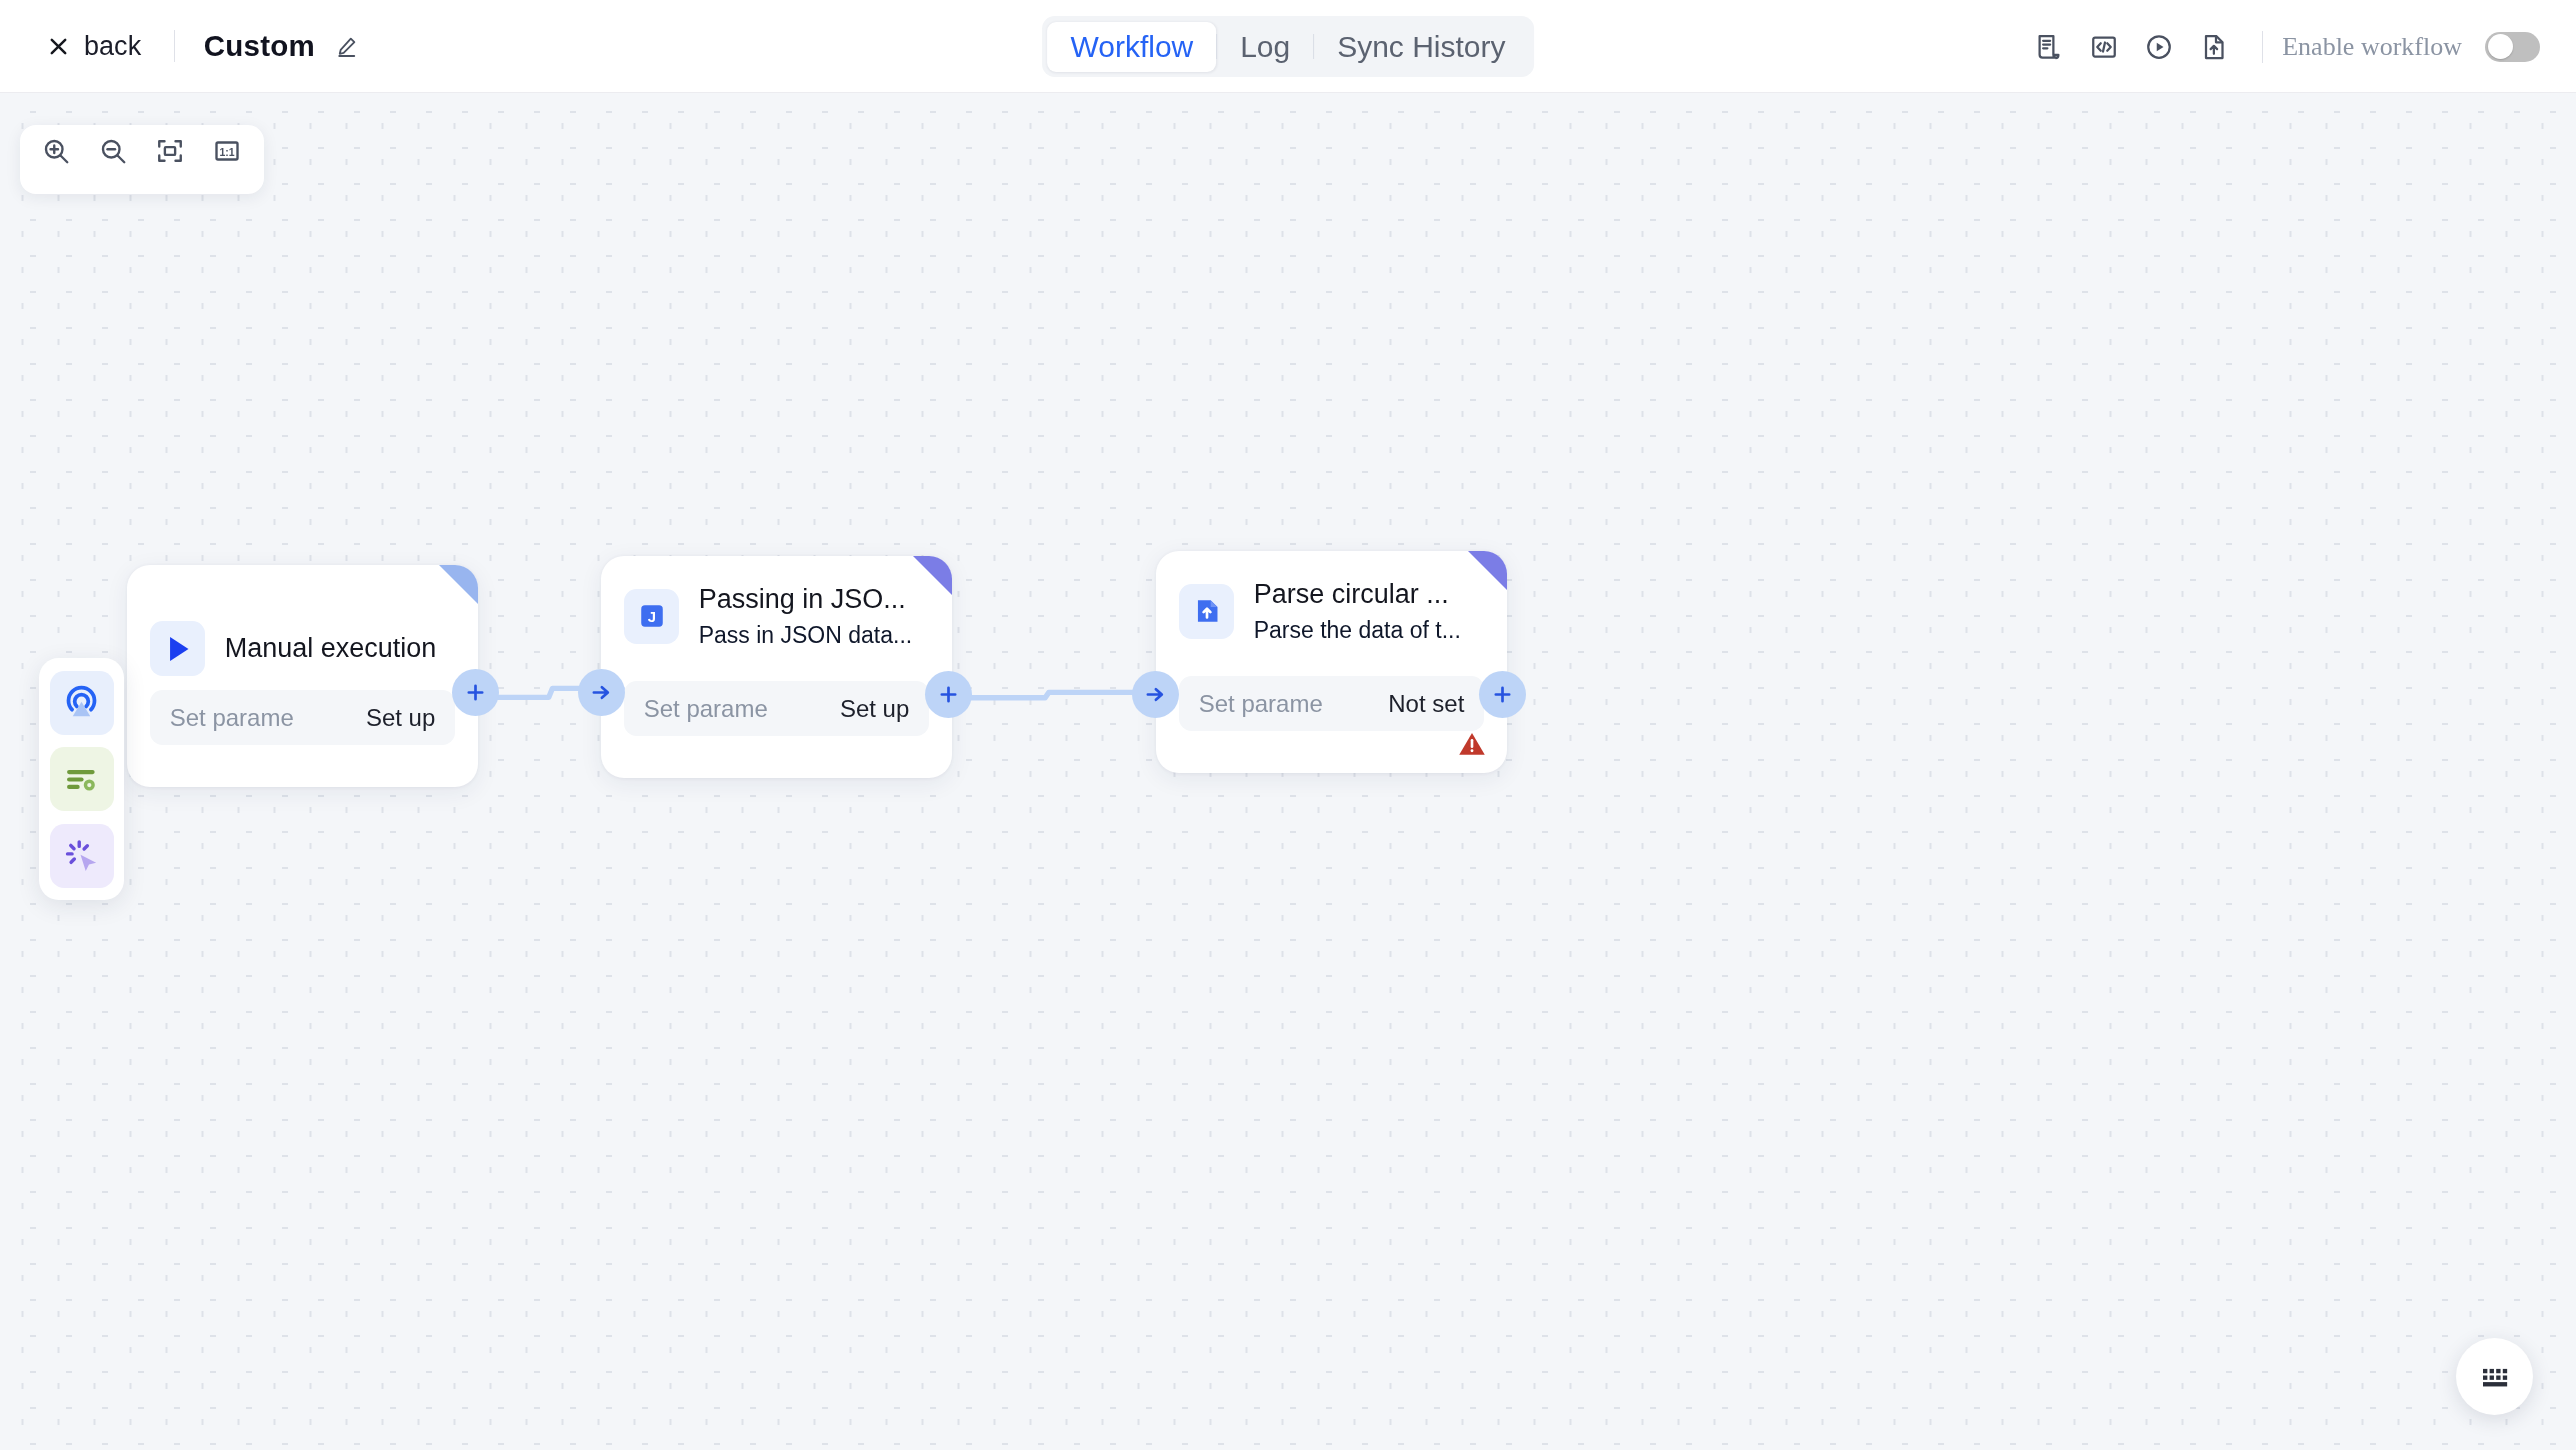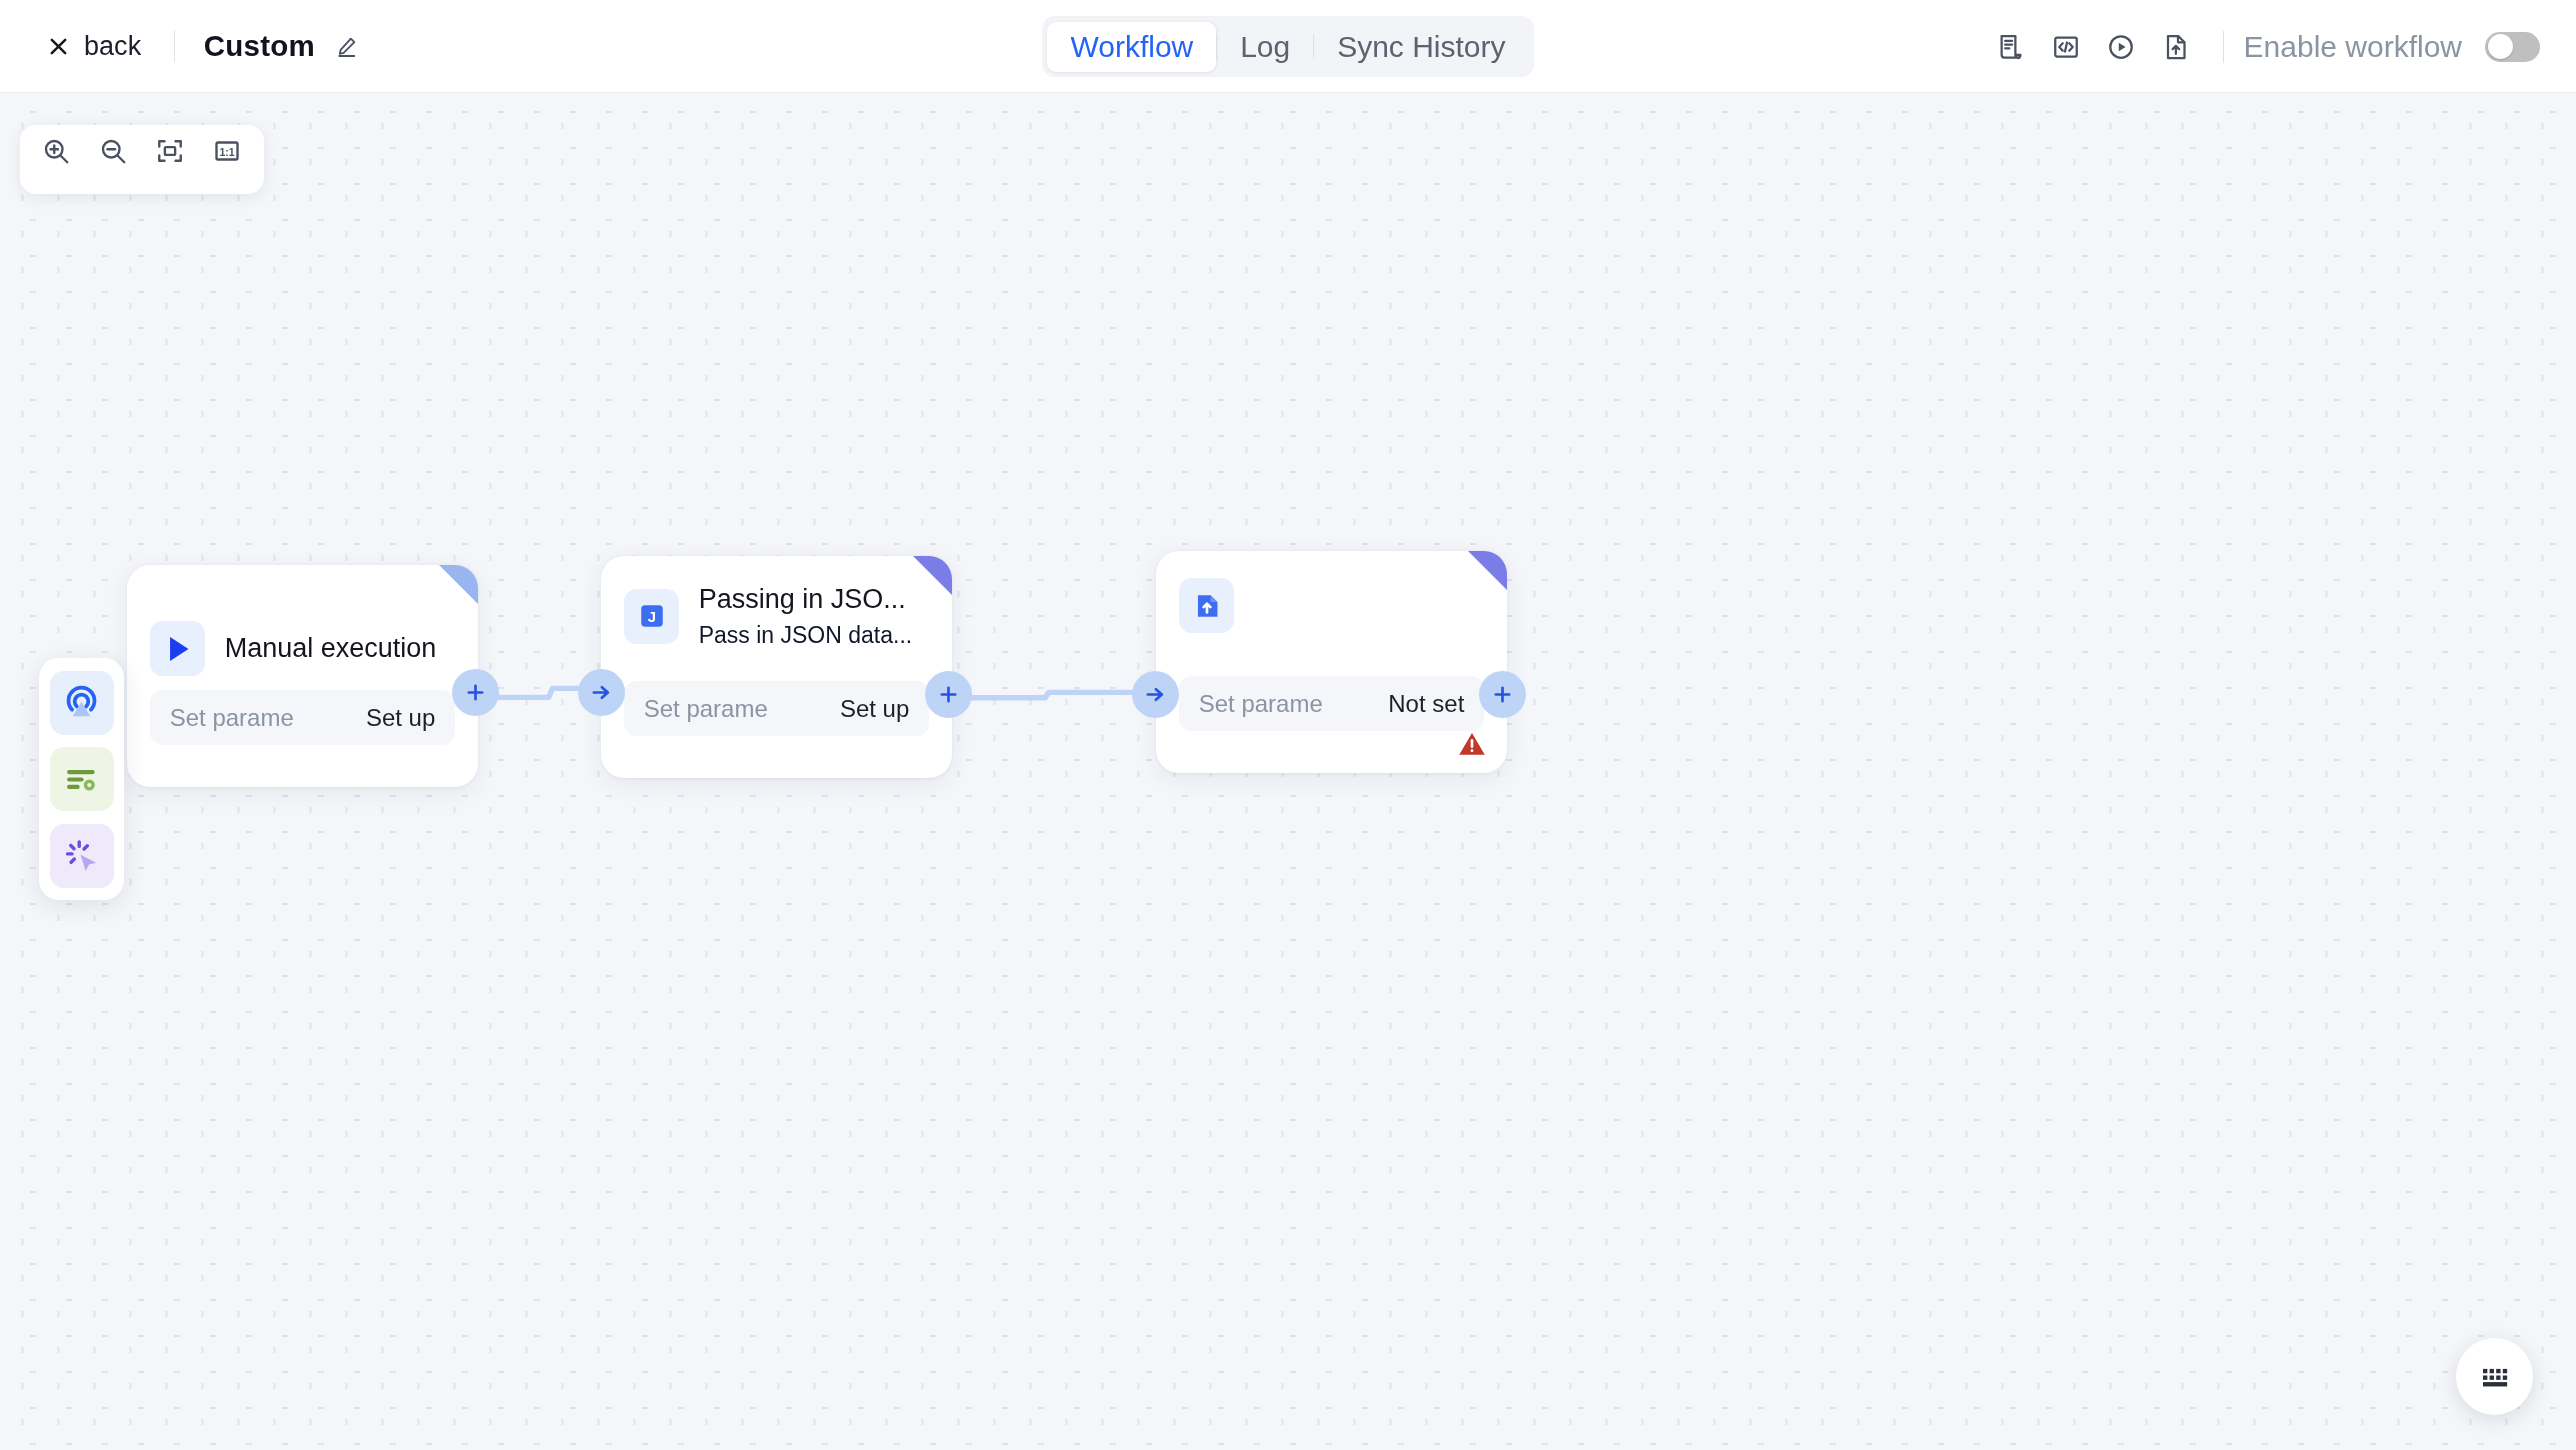--- a/index.html
+++ b/index.html
@@ -52,21 +52,21 @@
   .hdr-right {
     position: absolute; right: 36px; top: 0; height: 93px;
     display: flex; align-items: center; gap: 0;
   }
   .hdr-icon-btn {
     width: 55px; height: 55px; display: flex; align-items: center; justify-content: center;
     cursor: pointer; border-radius: 7.2px;
   }
   .hdr-icon-btn svg { width: 30px; height: 30px; display: block; }
   .hdr-right .hdr-divider { margin: 0 19.7px; }
-  .enable-label { font-size: 30px; color: #8b94a3; margin-right: 23px; white-space: nowrap; }
+  .enable-label { font-size: 26px; color: #8b94a3; margin-right: 23px; white-space: nowrap; font-family: Liberation Serif, serif; }
   .toggle {
     width: 55px; height: 30px; border-radius: 15px; background: #bfbfbf;
     position: relative; cursor: pointer; flex: none;
   }
   .toggle .knob {
     position: absolute; top: 2.7px; left: 2.7px;
     width: 25px; height: 25px; border-radius: 50%;
     background: #ffffff; box-shadow: 0 0.9px 1.8px rgba(0,0,0,.18);
   }
 
@@ -438,20 +438,24 @@
     <div class="node-head">
       <div class="node-ico">
         <span>
           <svg viewBox="0 0 24 24">
             <path d="M5.6 4.4 h9 l4.8 4.8 v10.4 h-13.8 Z" fill="#3e6ef0"></path>
             <path d="M14.6 4.6 v4.6 h4.6 Z" fill="#6f93f6"></path>
             <path d="M12 16.6 v-6 M9.6 12.8 L12 10.4 L14.4 12.8" stroke="#ffffff" stroke-width="1.9" stroke-linecap="round" stroke-linejoin="round" fill="none"></path>
           </svg>
         </span>
       </div>
+      <div class="node-texts">
+        <div class="node-title">Parse circular ...</div>
+        <div class="node-sub">Parse the data of t...</div>
+      </div>
     </div>
     <div class="node-param">
       <span class="param-key">Set parame</span>
       <span class="param-val">Not set</span>
     </div>
     <div class="node-warn">
       <span>
         <svg viewBox="0 0 24 24">
           <path d="M12 3.2 L22.2 20.6 H1.8 Z" fill="#c0392b"></path>
           <path d="M12 9 v5.2" stroke="#ffffff" stroke-width="2.1" stroke-linecap="round"></path>

